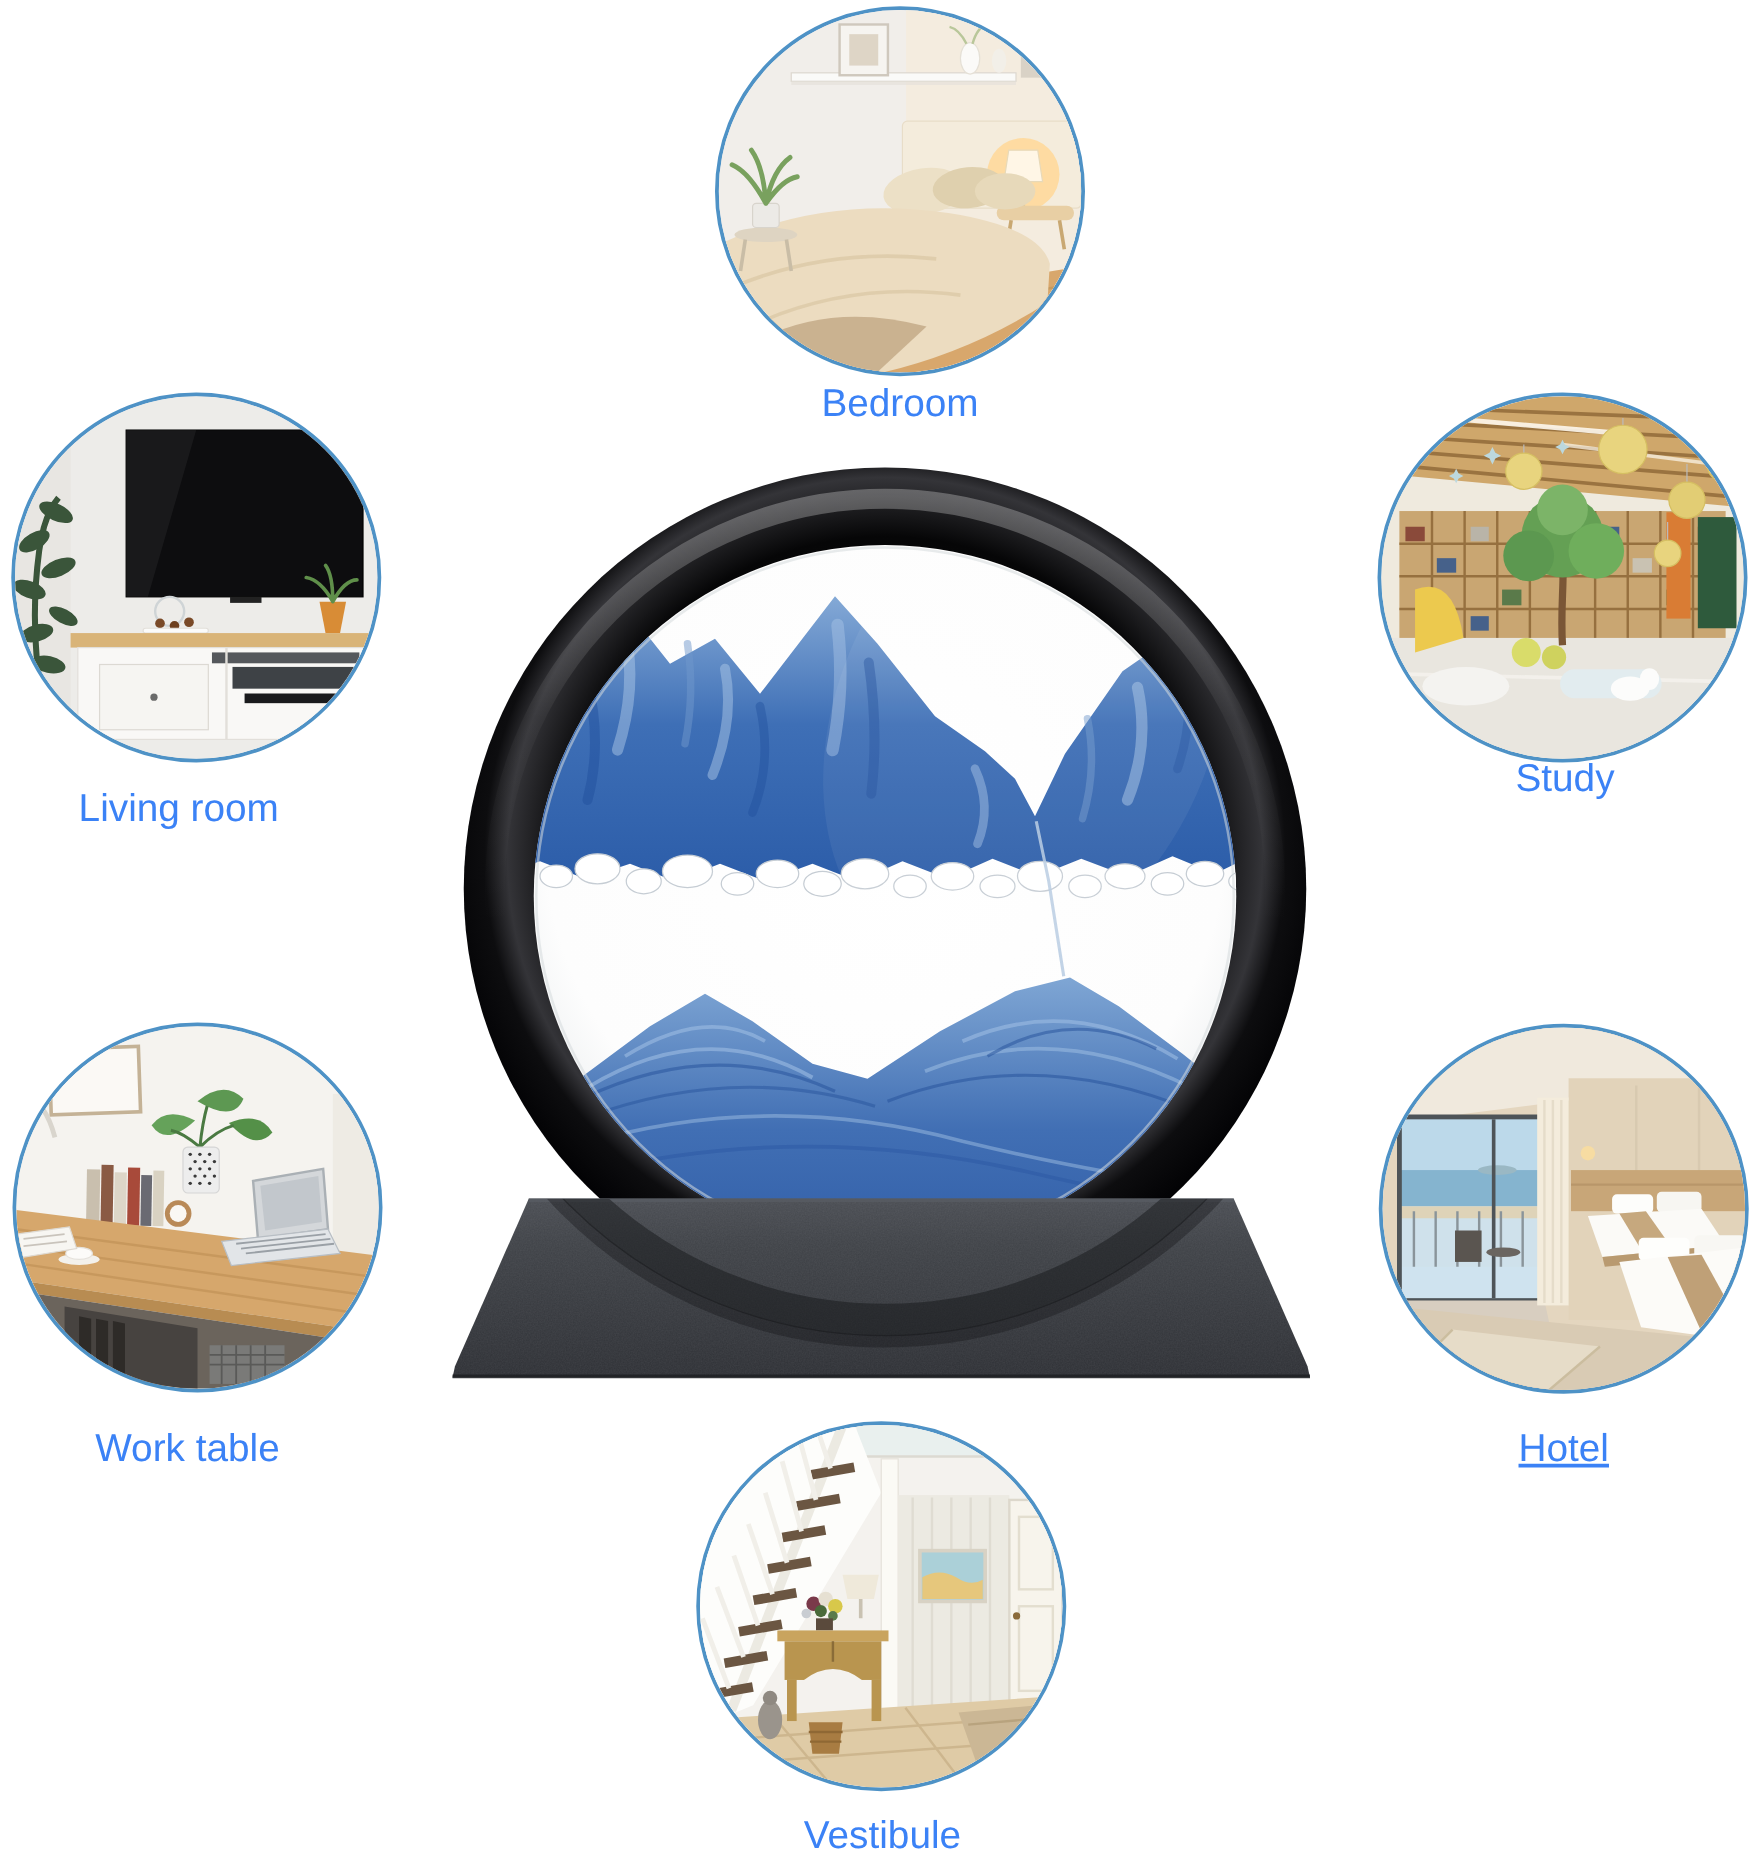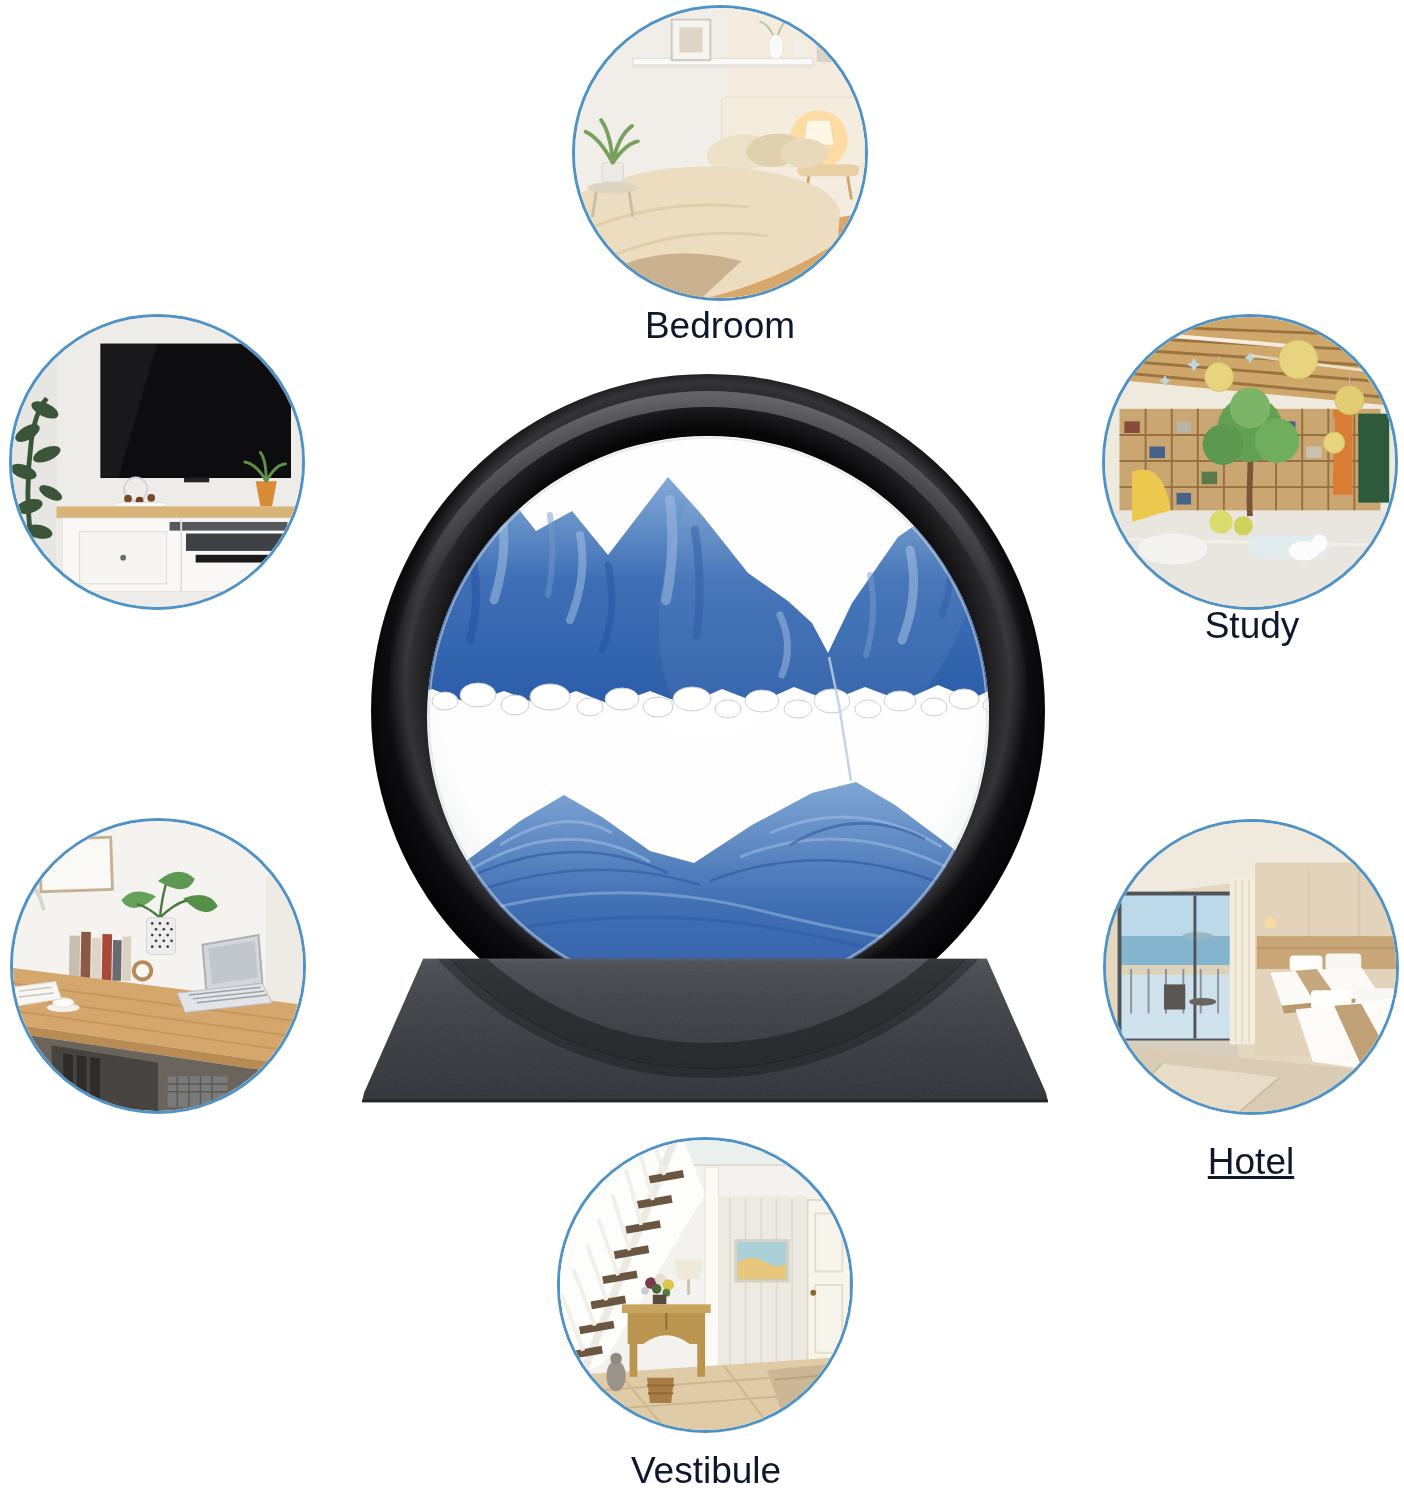--- a/index.html
+++ b/index.html
@@ -4,21 +4,21 @@
 <style>
   html,body{margin:0;padding:0;background:#ffffff;}
   body{width:1404px;height:1500px;font-family:"Liberation Sans", sans-serif;}
   .stage{position:relative;width:1404px;height:1500px;background:#ffffff;overflow:hidden;}
   .photo-circle{
     position:absolute;width:290px;height:290px;border-radius:50%;
     border:3px solid #4e92c6;overflow:hidden;background:#eee;box-sizing:content-box;
   }
   .photo-circle svg{display:block;width:100%;height:100%;}
   .caption{
-    position:absolute;font-size:37px;line-height:1;color:#0f172a;
+    position:absolute;font-size:31px;line-height:1;color:#3b82f6;
     white-space:nowrap;transform:translateX(-50%);letter-spacing:0px;font-weight:400;
   }
   .product{position:absolute;left:350px;top:365px;width:710px;height:745px;}
   .product svg{display:block;width:100%;height:100%;}
 </style>
 </head>
 <body>
 
 <div class="stage">
 
@@ -85,20 +85,21 @@
       <rect x="46" y="196" width="256" height="12" fill="#d9b478"></rect>
       <rect x="52" y="208" width="242" height="76" fill="#f9f8f6" stroke="#e2dfda"></rect>
       <rect x="163" y="212" width="122" height="9" fill="#55585c"></rect>
       <rect x="180" y="224" width="102" height="18" fill="#3e4246"></rect>
       <rect x="190" y="246" width="82" height="8" fill="#1a1b1d"></rect>
       <rect x="70" y="222" width="90" height="54" fill="#f6f5f2" stroke="#dcd9d3"></rect>
       <circle cx="115" cy="249" r="3" fill="#6a6a6a"></circle>
       <line x1="175" y1="208" x2="175" y2="284" stroke="#e2dfda" stroke-width="2"></line>
     </svg>
   </div>
+  <div class="caption" style="left:143px;top:631px;">Living room</div>
 
   <div class="photo-circle" style="left:1102px;top:314px;">
     <svg viewBox="0 0 300 300" preserveAspectRatio="xMidYMid slice">
       <rect width="300" height="300" fill="#efeade"></rect>
       <polygon points="0,0 300,0 300,92 0,64" fill="#cfa76b"></polygon>
       <g stroke="#9a7340" stroke-width="3">
         <line x1="0" y1="8" x2="300" y2="20"></line>
           <line x1="0" y1="20" x2="300" y2="36"></line>
         <line x1="0" y1="32" x2="300" y2="52"></line>
           <line x1="0" y1="44" x2="300" y2="68"></line>
@@ -238,20 +239,21 @@
           <line x1="186" y1="184" x2="260" y2="176"></line>
         <line x1="190" y1="188" x2="263" y2="180"></line>
       </g>
       <ellipse cx="52" cy="193" rx="17" ry="4.5" fill="#f3f1ec"></ellipse>
       <ellipse cx="52" cy="188" rx="11" ry="5" fill="#fcfbf9" stroke="#e5e2dc"></ellipse>
       <polygon points="0,172 44,166 50,184 0,192" fill="#f7f6f2" stroke="#ddd9d2"></polygon>
       <line x1="6" y1="176" x2="40" y2="172" stroke="#c9c4bc" stroke-width="1.5"></line>
       <line x1="6" y1="182" x2="42" y2="178" stroke="#c9c4bc" stroke-width="1.5"></line>
     </svg>
   </div>
+  <div class="caption" style="left:150px;top:1143px;">Work table</div>
 
   <div class="photo-circle" style="left:1103px;top:819px;">
     <svg viewBox="0 0 300 300" preserveAspectRatio="xMidYMid slice">
       <rect width="300" height="300" fill="#e4d6bf"></rect>
       <polygon points="0,0 300,0 300,42 0,80" fill="#f0e9dd"></polygon>
       <rect x="154" y="42" width="146" height="200" fill="#e2d3ba"></rect>
       <line x1="210" y1="48" x2="210" y2="230" stroke="#d8c9b0" stroke-width="2"></line>
       <line x1="262" y1="44" x2="262" y2="228" stroke="#d8c9b0" stroke-width="2"></line>
       <rect x="14" y="74" width="120" height="152" fill="#cfe3ef"></rect>
       <rect x="14" y="74" width="120" height="50" fill="#bcd9ea"></rect>

